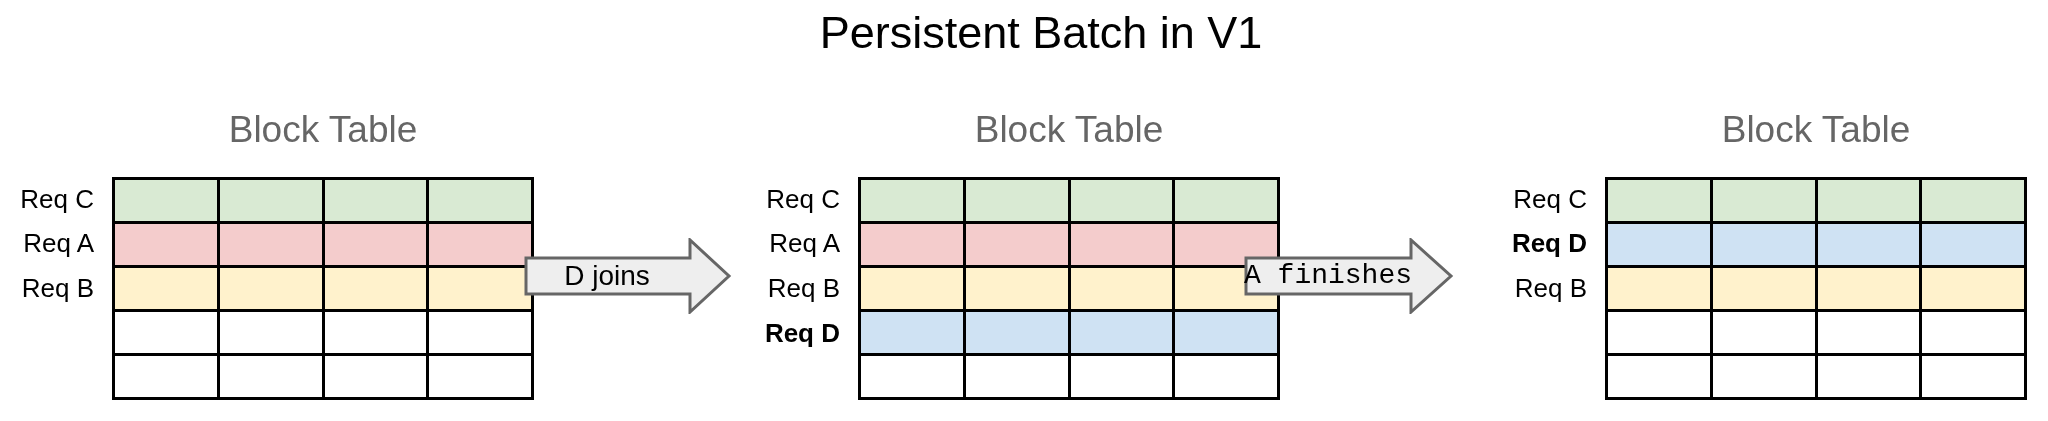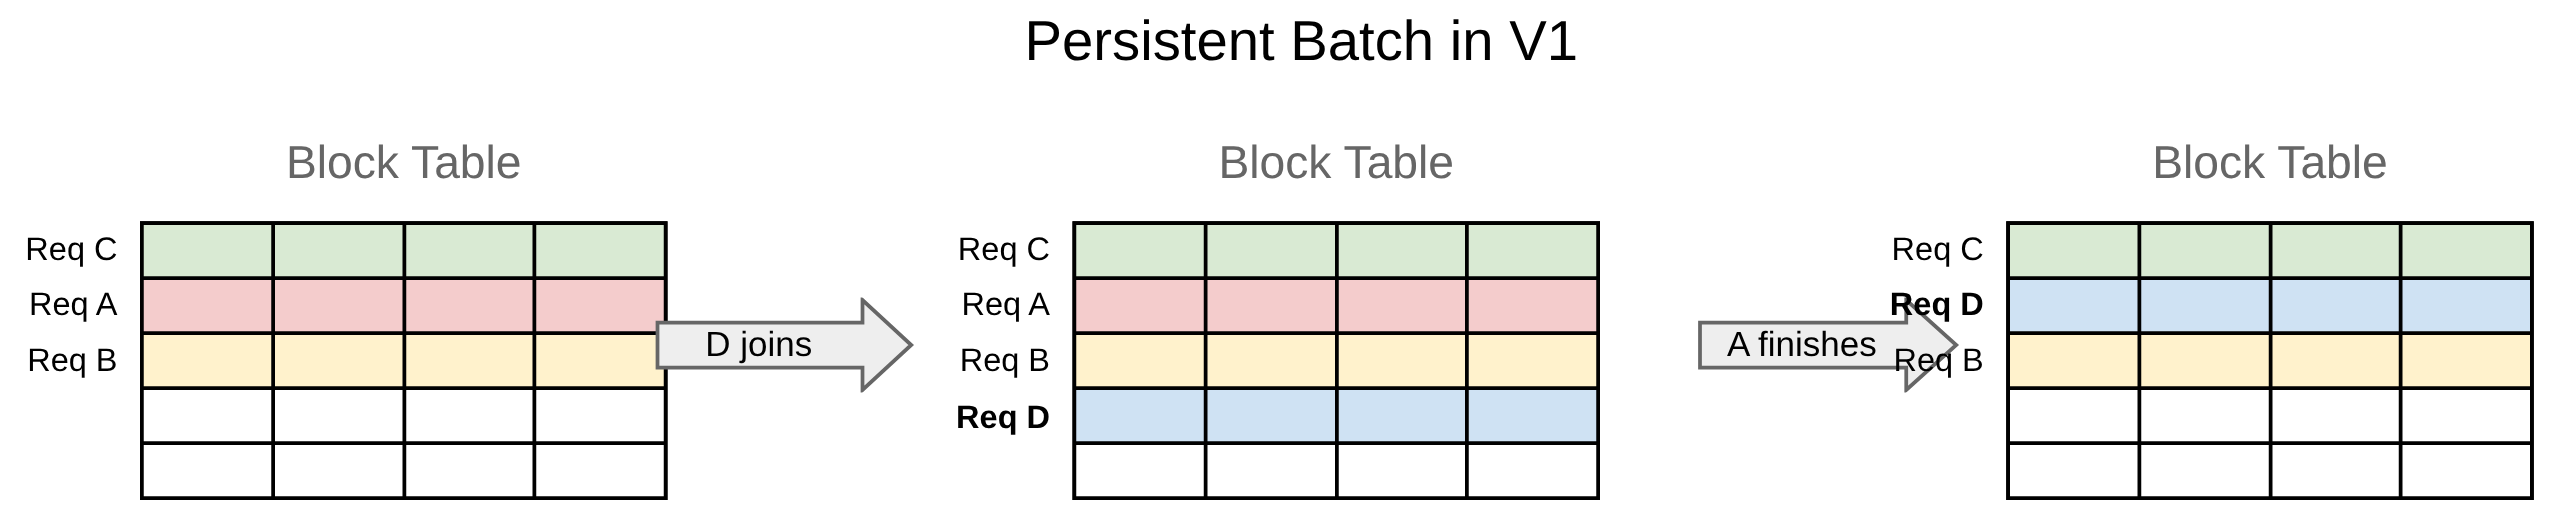--- a/index.html
+++ b/index.html
@@ -62,21 +62,21 @@
     box-sizing: border-box;
     border: 3px solid #000000;
     display: grid;
     grid-template-columns: repeat(4, 1fr);
     grid-template-rows: repeat(5, 1fr);
     gap: 3px;
   }
   .cell { width: 100%; height: 100%; }
   .arrow { position: absolute; top: 238px; height: 76px; }
   #arrow-1 { left: 524px; width: 208px; }
-  #arrow-2 { left: 1358px; width: 210px; }
+  #arrow-2 { left: 1244px; width: 210px; font-family: Liberation Mono, monospace; }
   .arrow svg { display: block; width: 100%; height: 100%; }
   .arrow-label {
     position: absolute;
     left: 0;
     top: 19px;
     height: 38px;
     line-height: 38px;
     text-align: center;
     font-size: 28px;
     color: #000000;

